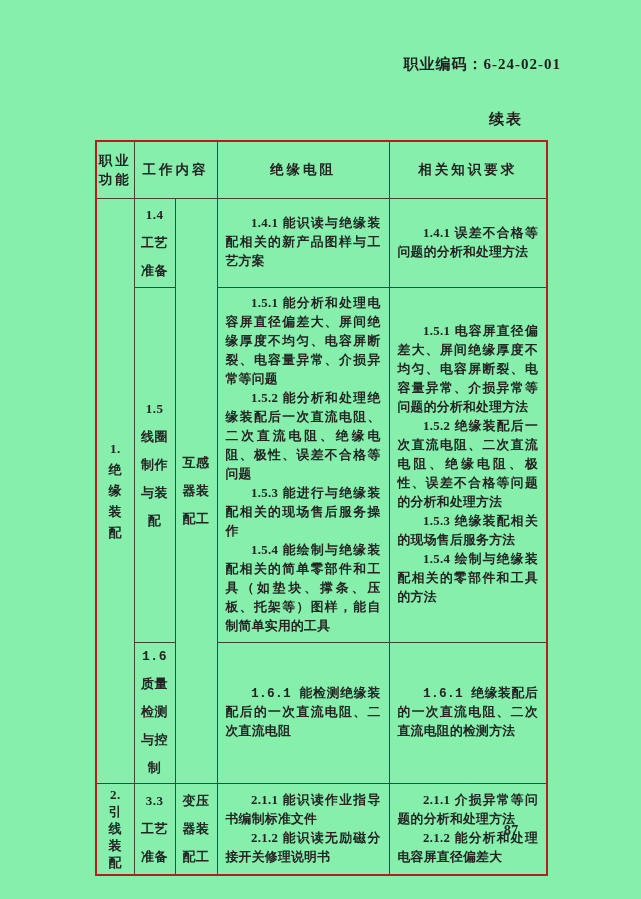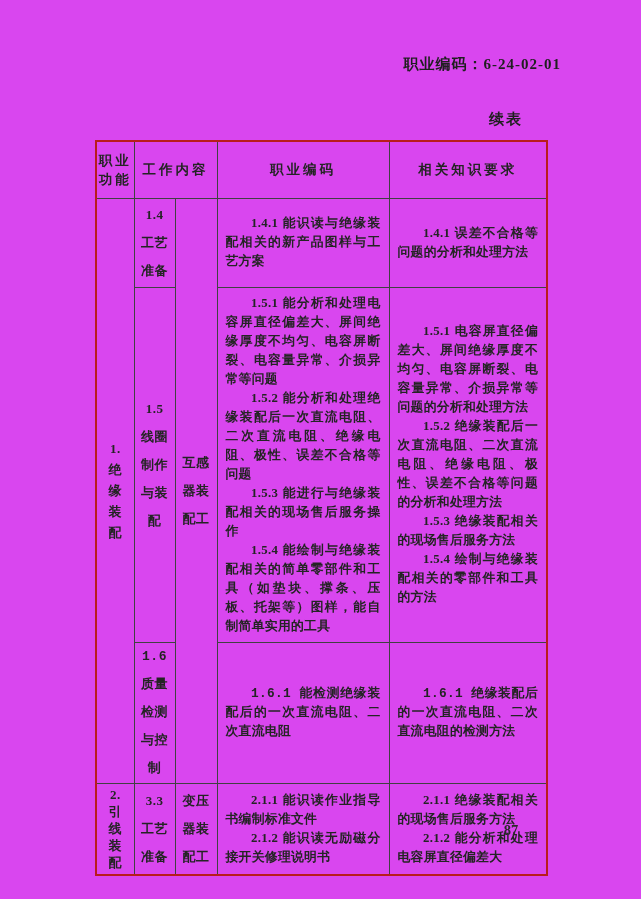--- a/index.html
+++ b/index.html
@@ -1,21 +1,21 @@
 <!DOCTYPE html>
 <html lang="zh"><head>
 <meta charset="utf-8">
 <title>职业标准续表</title>
 <style>
   html,body{margin:0;padding:0;background:#ffffff;}
   .page{
     position:relative;
     width:641px;height:899px;
     margin:0 auto;
-    background:#d946ef;
+    background:#86efac;
     font-family:"Liberation Serif","DejaVu Serif",serif;
     color:#262626;
     overflow:hidden;
   }
   .occ-code{
     position:absolute;top:55px;right:80px;
     font-size:15px;font-weight:700;letter-spacing:1px;
     color:#1f1f1f;
   }
   .cont-label{
@@ -91,21 +91,21 @@
       <col style="width:41px">
       <col style="width:42px">
       <col style="width:172px">
       <col style="width:158px">
     </colgroup>
     <thead>
       <tr class="hrow">
         <th>职业
 功能</th>
         <th colspan="2">工作内容</th>
-        <th>职业编码</th>
+        <th>绝缘电阻</th>
         <th>相关知识要求</th>
       </tr>
     </thead>
     <tbody>
       <tr class="r14">
         <td rowspan="3" class="vcell lh21">1.
 绝
 缘
 装
 配</td>
@@ -164,21 +164,21 @@
 工艺
 准备</td>
         <td class="vcell lh20">变压
 器装
 配工</td>
         <td class="pcell">
           <p>2.1.1 能识读作业指导书编制标准文件</p>
           <p>2.1.2 能识读无励磁分接开关修理说明书</p>
         </td>
         <td class="pcell">
-          <p>2.1.1 绝缘装配相关的现场售后服务方法</p>
+          <p>2.1.1 介损异常等问题的分析和处理方法</p>
           <p>2.1.2 能分析和处理电容屏直径偏差大</p>
         </td>
       </tr>
     </tbody>
   </table>
 
   <div class="pagenum">87</div>
 
 </div>
 

